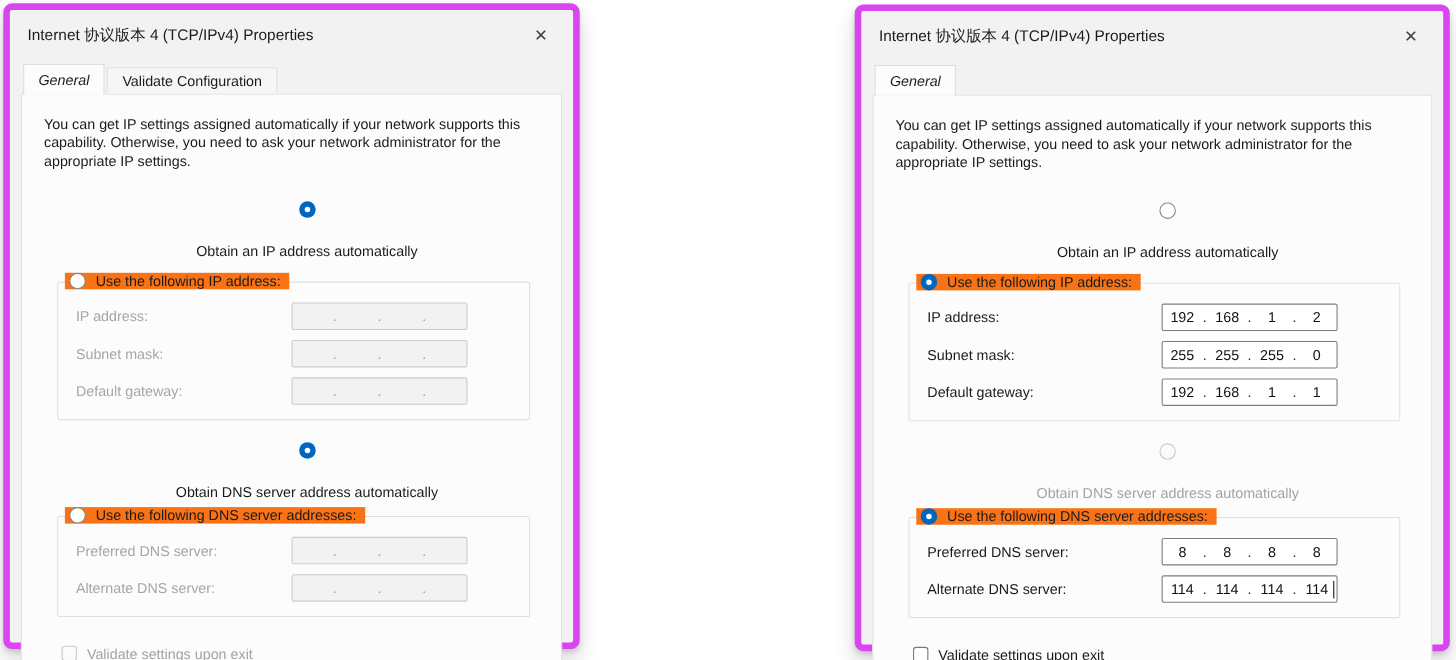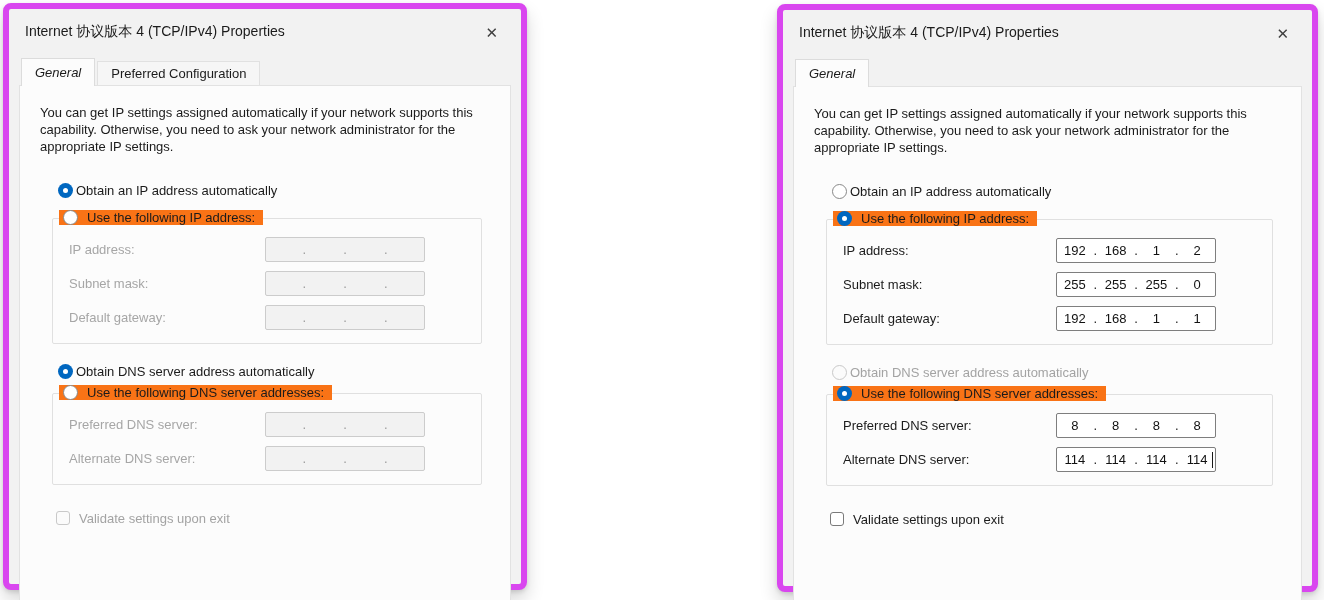--- a/index.html
+++ b/index.html
@@ -17,21 +17,21 @@
 
   .tabstrip { display: flex; align-items: flex-end; height: 30px; padding-left: 12px; position: relative; z-index: 2; }
   .tab { font-size: 13px; color: #1b1b1b; background: #f6f6f6; border: 1px solid #e1e1e1; border-bottom: none;
          padding: 0 13px; height: 24px; display: flex; align-items: center; margin-right: 2px; cursor: pointer; font-family: inherit; }
   .tab.active { background: #fcfcfc; border-color: #dcdcdc; height: 28px; margin-bottom: -1px; padding-bottom: 1px; font-style: italic; }
 
   .page { position: relative; z-index: 1; background: #fcfcfc; border: 1px solid #e2e2e2; margin: 0 10px; height: 562px; padding: 16px 10px; }
 
   .desc { margin: 2px 0 0 10px; width: 458px; font-size: 13px; line-height: 17px; color: #1b1b1b; }
 
-  .radio-row { display: flex; align-items: center; gap: 3px; font-size: 13px; color: #1b1b1b; cursor: default; }
+  .radio-row { display: flex; align-items: center; gap: 23px; font-size: 13px; color: #1b1b1b; cursor: default; flex-direction: column; }
   .radio-row.top1 { margin: 28px 0 0 28px; }
   .radio-row.dns  { margin: 20px 0 0 28px; }
   .radio { width: 15px; height: 15px; border-radius: 50%; background: #ffffff; border: 1px solid #888888; position: relative; flex: none; }
   .radio.checked { background: #0067c0; border: none; }
   .radio.checked::after { content: ""; position: absolute; left: 5px; top: 5px; width: 5px; height: 5px; border-radius: 50%; background: #ffffff; }
   .radio.disabled { border-color: #c9c9c9; background: #fbfbfb; }
   .radio-label.disabled { color: #a3a3a3; }
 
   .groupbox { position: relative; border: 1px solid #e0e0e0; border-radius: 2px; margin: 20px 18px 0 22px; padding: 18px 56px 13px 16px; }
   .groupbox.g2 { margin-top: 14px; }
@@ -65,21 +65,21 @@
 </head>
 <body>
 
 <div class="dialog left">
   <div class="titlebar">
     <span class="title">Internet 协议版本 4 (TCP/IPv4) Properties</span>
     <button class="close-btn">✕</button>
   </div>
   <div class="tabstrip">
     <button class="tab active">General</button>
-    <button class="tab">Preferred Configuration</button>
+    <button class="tab">Validate Configuration</button>
   </div>
   <div class="page">
     <div class="desc">You can get IP settings assigned automatically if your network supports this capability. Otherwise, you need to ask your network administrator for the appropriate IP settings.</div>
 
     <div class="radio-row top1">
       <span class="radio checked"></span>
       <span class="radio-label">Obtain an IP address automatically</span>
     </div>
 
     <div class="groupbox g1">

